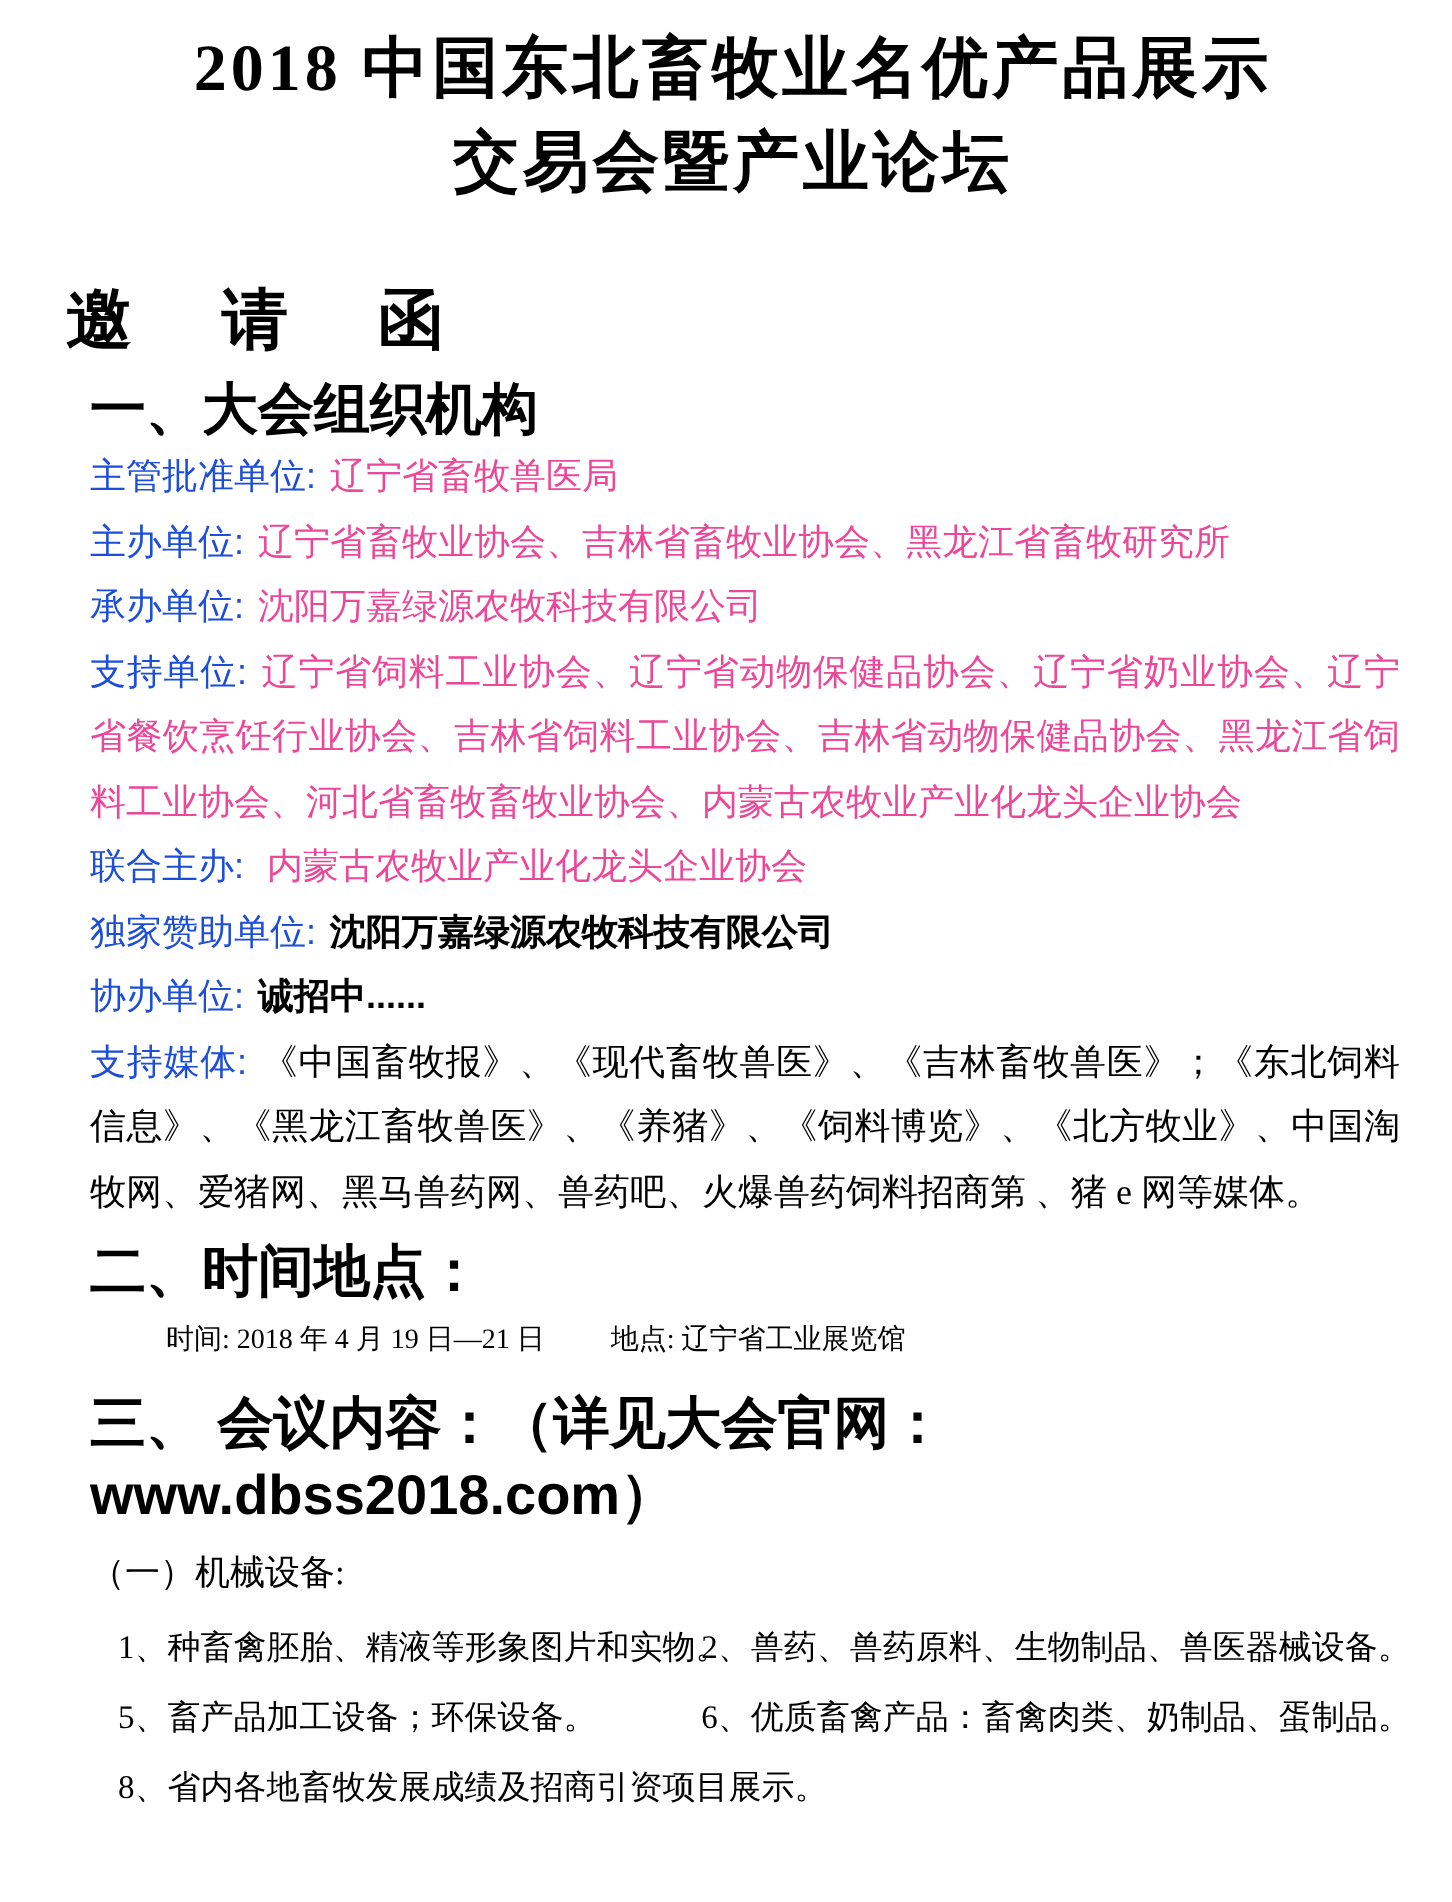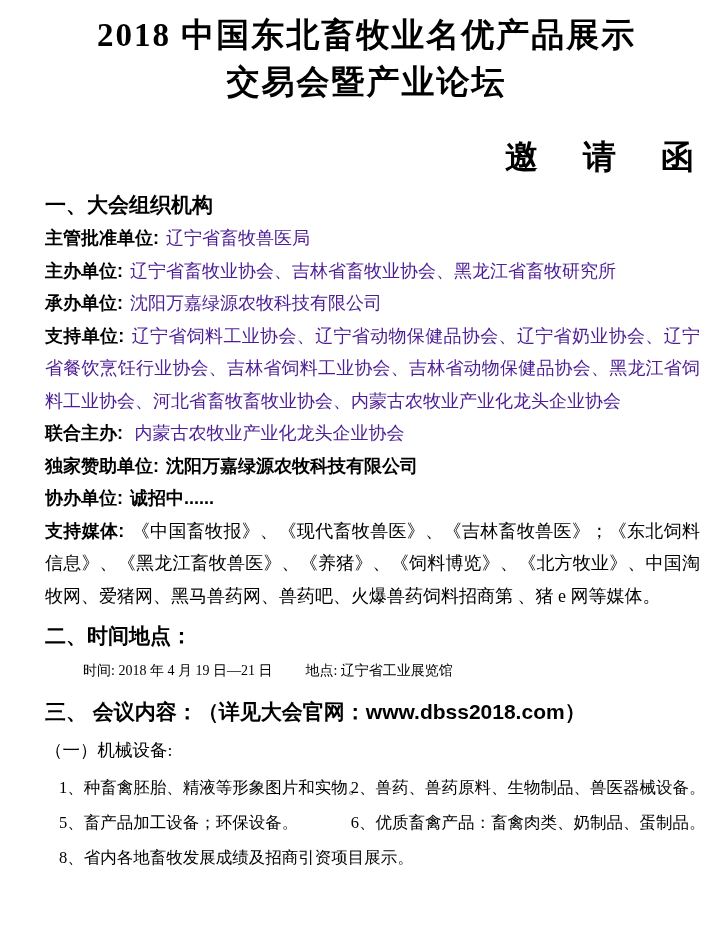--- a/index.html
+++ b/index.html
@@ -21,53 +21,53 @@
   .doc-title {
     text-align: center;
     font-weight: bold;
     font-size: 33px;
     line-height: 47px;
     letter-spacing: 2px;
     font-family: "Liberation Serif", "DejaVu Serif", serif;
     margin: 0 0 0 -12px; 
   }
   .invitation {
-    text-align: right;
+    text-align: left;
     font-weight: bold;
     font-size: 33px;
     line-height: 44px;
     letter-spacing: 6px;
     margin: 32px 0 0 -12px;
-    font-family: Liberation Mono, monospace;
+    font-family: Liberation Sans, sans-serif;
   }
   
   .h-sec {
     font-family: "Liberation Sans", "DejaVu Sans", sans-serif;
     font-weight: bold;
-    font-size: 21px;
+    font-size: 28px;
     line-height: 34px;
     margin: 6px 0 0 0;
   }
   .h-sec.tight { line-height: 36px; }
   
   .org-row {
     margin: 0;
     font-size: 18px;
     line-height: 32.5px;
     text-align: justify;
     text-justify: inter-ideograph;
   }
   .org-label {
     font-family: "Liberation Sans", "DejaVu Sans", sans-serif;
-    font-weight: bold;
-    color: #000000;
+    font-weight: normal;
+    color: #1d4ed8;
     padding-right: 7px;
   }
   .val-red {
-    color: #4c1d95;
+    color: #ec4899;
     font-family: "Liberation Serif", "DejaVu Serif", serif;
   }
   .val-bold-black {
     font-family: "Liberation Sans", "DejaVu Sans", sans-serif;
     font-weight: bold;
     color: #000;
   }
   .val-black {
     color: #000;
     font-family: "Liberation Serif", "DejaVu Serif", serif;

